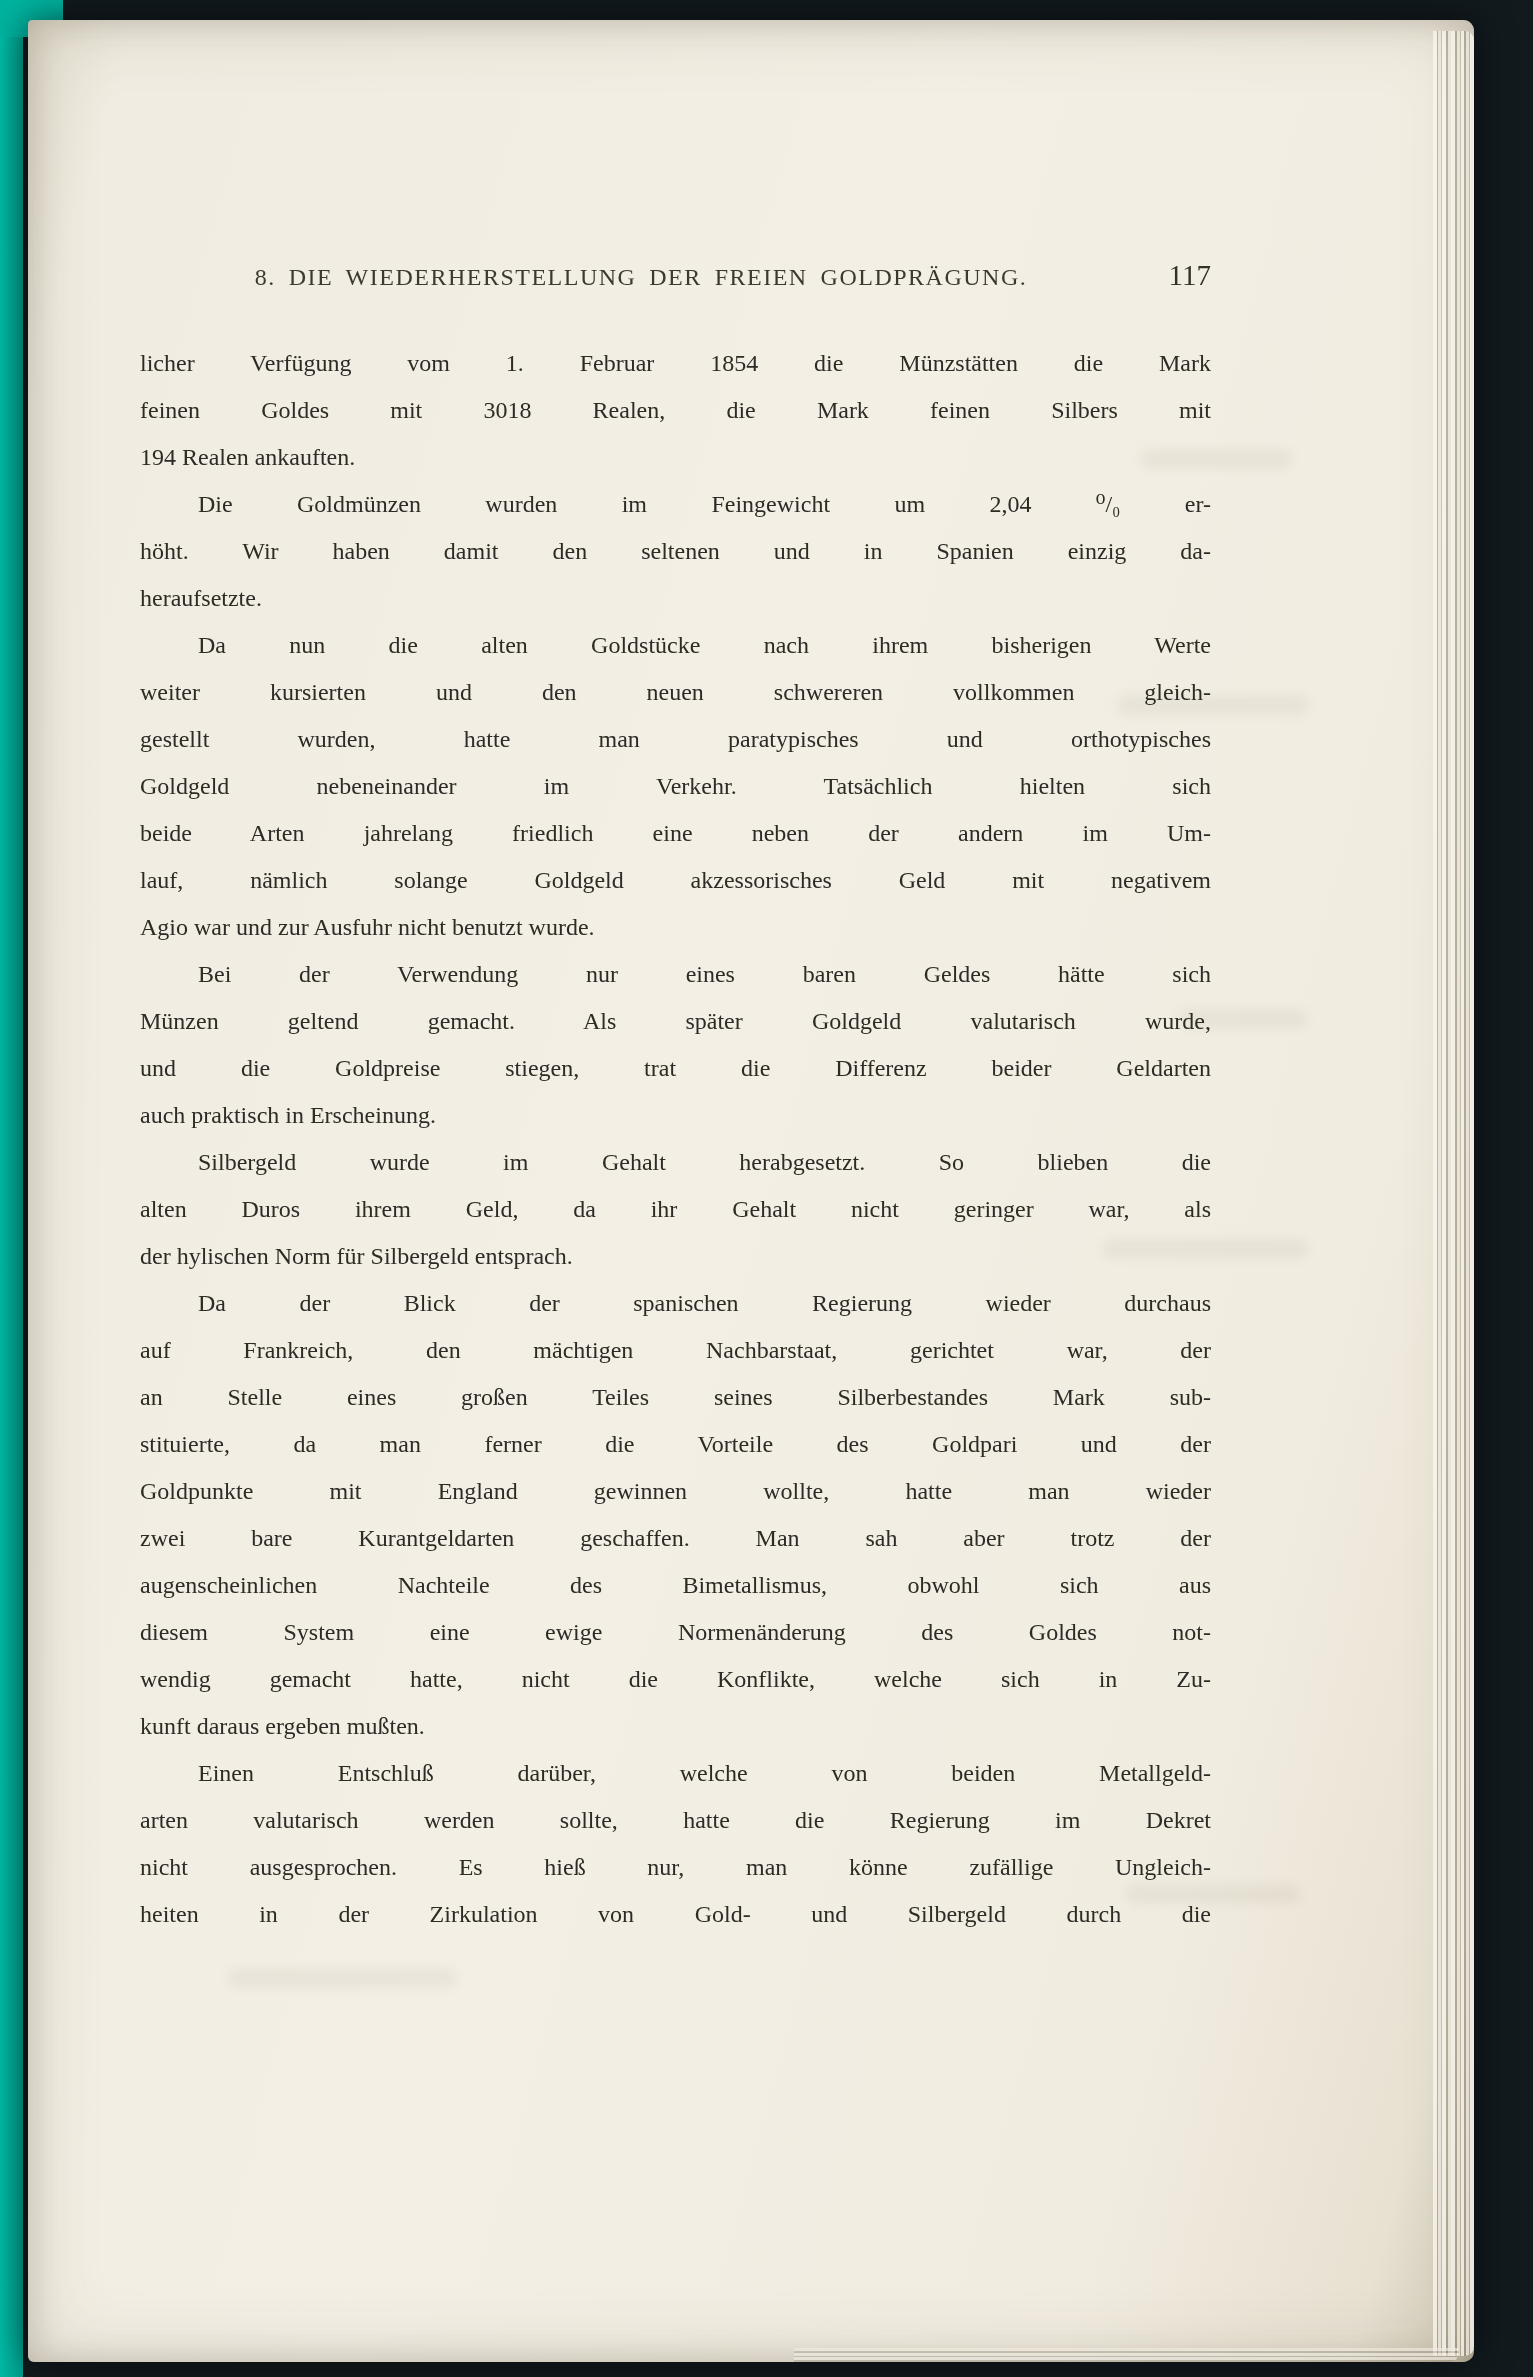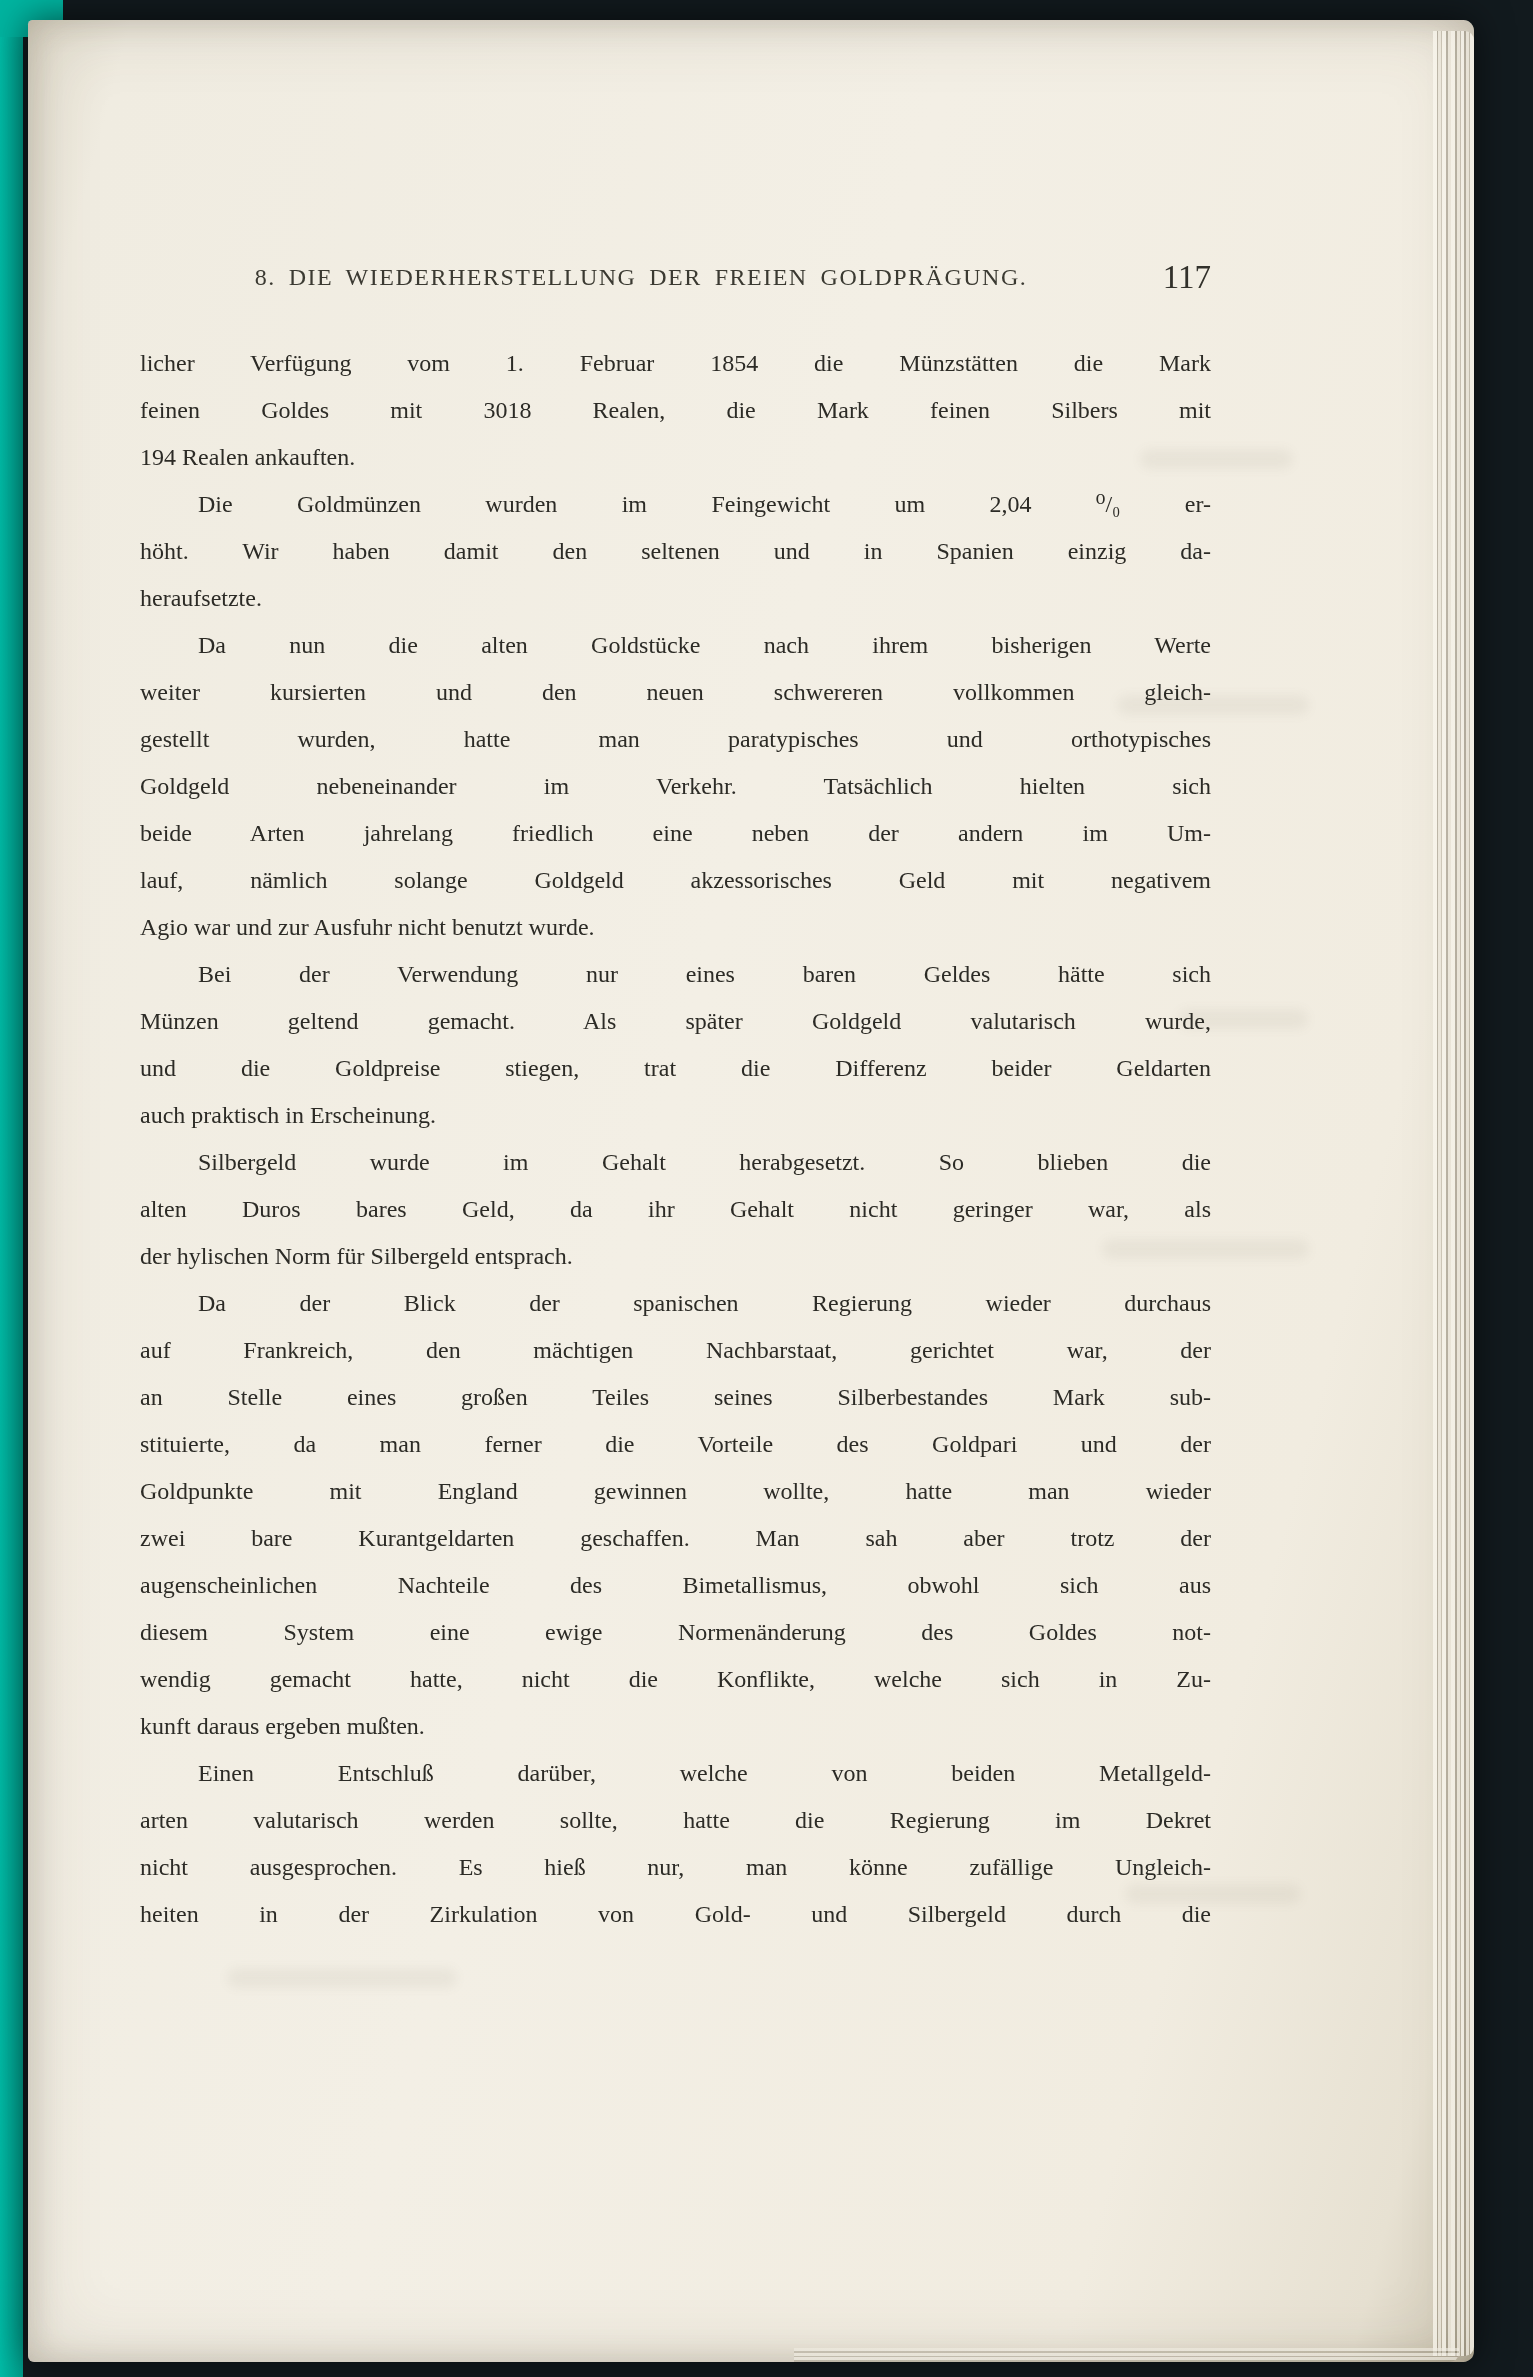--- a/index.html
+++ b/index.html
@@ -93,21 +93,21 @@
     text-align: center;
     font-size: 24px;
     letter-spacing: 1.5px;
     word-spacing: 5.4px;
     color: #3b3a32;
     padding-right: 69px;
   }
   .page-number {
     position: absolute;
     right: 0; top: -4.6px;
-    font-size: 33px;
+    font-size: 29px;
     color: #32312b;
     font-family: Liberation Serif, serif;
   }
   .body-text {
     margin-top: 41px;
     font-size: 24px;
     line-height: 47px;
     color: #2c2b26;
   }
   .para { margin: 0; }
@@ -176,21 +176,21 @@
             <div class="line">Agio war und zur Ausfuhr nicht benutzt wurde.</div>
           </div>
           <div class="para">
             <div class="line just indent">Bei der Verwendung nur eines baren Geldes hätte sich</div>
             <div class="line just">Münzen geltend gemacht.  Als später Goldgeld valutarisch wurde,</div>
             <div class="line just">und die Goldpreise stiegen, trat die Differenz beider Geldarten</div>
             <div class="line">auch praktisch in Erscheinung.</div>
           </div>
           <div class="para">
             <div class="line just indent">Silbergeld wurde im Gehalt herabgesetzt.  So blieben die</div>
-            <div class="line just">alten Duros bares Geld, da ihr Gehalt nicht geringer war, als</div>
+            <div class="line just">alten Duros ihrem Geld, da ihr Gehalt nicht geringer war, als</div>
             <div class="line">der hylischen Norm für Silbergeld entsprach.</div>
           </div>
           <div class="para">
             <div class="line just indent">Da der Blick der spanischen Regierung wieder durchaus</div>
             <div class="line just">auf Frankreich, den mächtigen Nachbarstaat, gerichtet war, der</div>
             <div class="line just">an Stelle eines großen Teiles seines Silberbestandes Mark sub-</div>
             <div class="line just">stituierte, da man ferner die Vorteile des Goldpari und der</div>
             <div class="line just">Goldpunkte mit England gewinnen wollte, hatte man wieder</div>
             <div class="line just">zwei bare Kurantgeldarten geschaffen.  Man sah aber trotz der</div>
             <div class="line just">augenscheinlichen Nachteile des Bimetallismus, obwohl sich aus</div>

